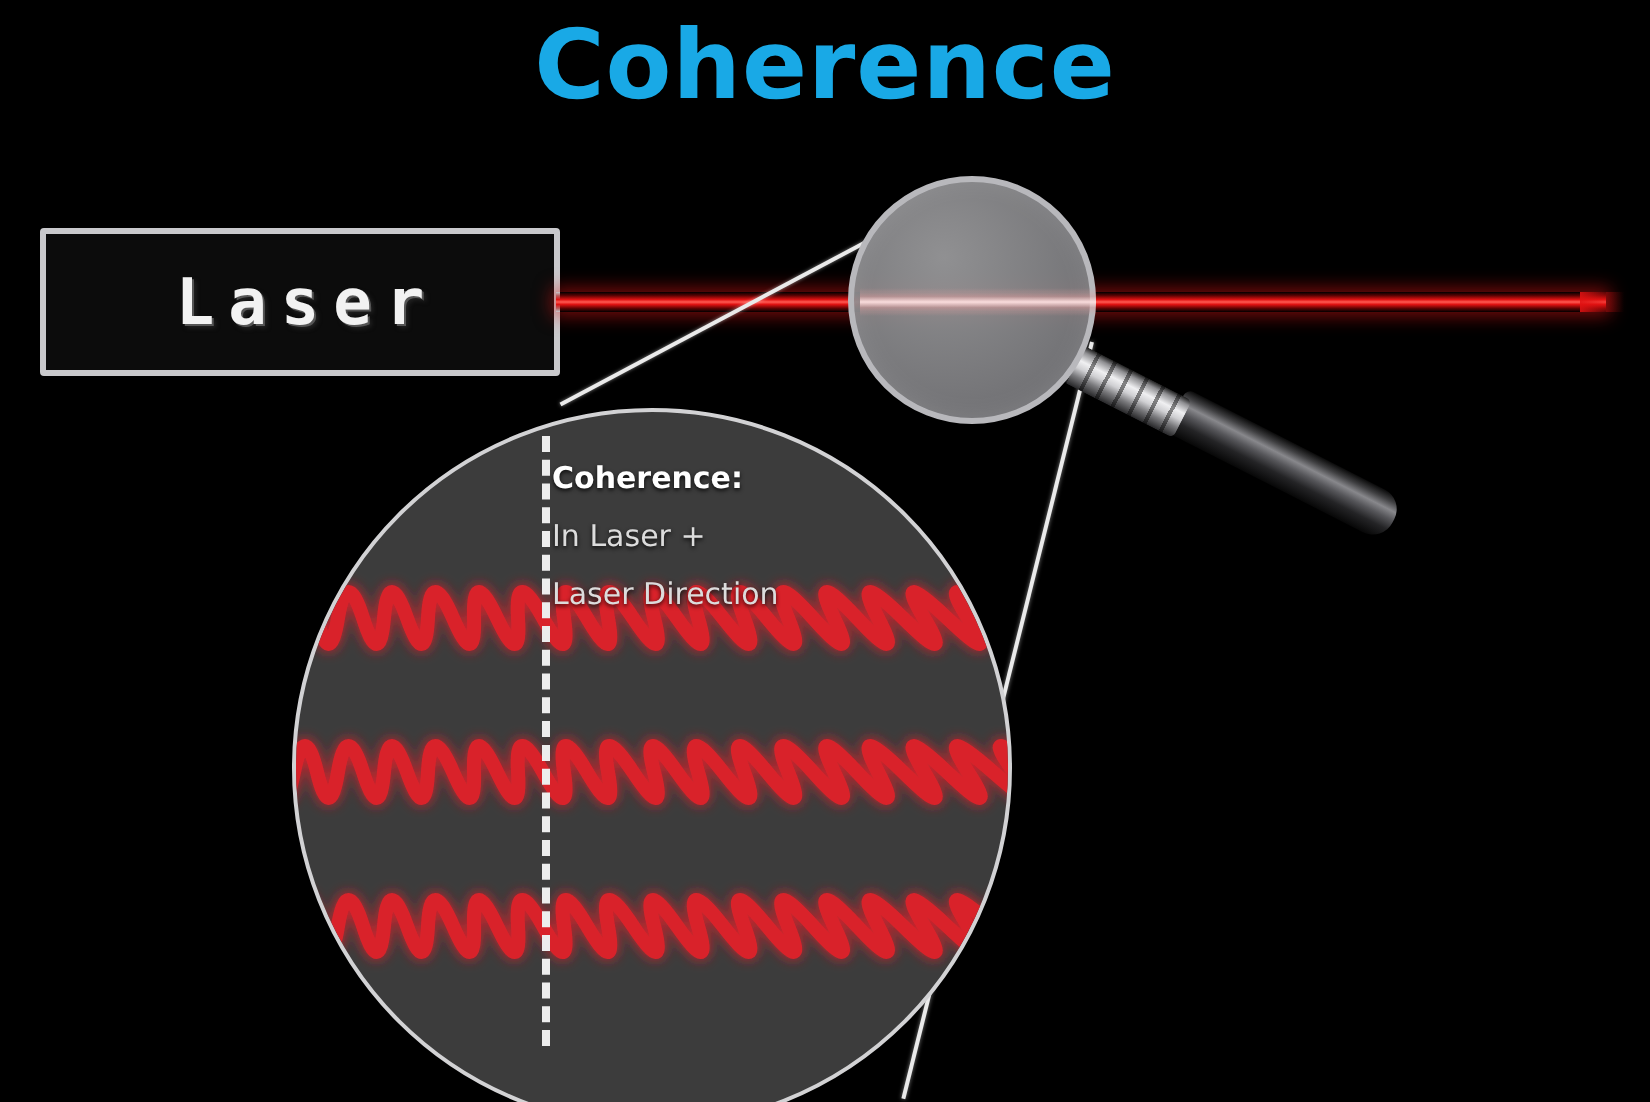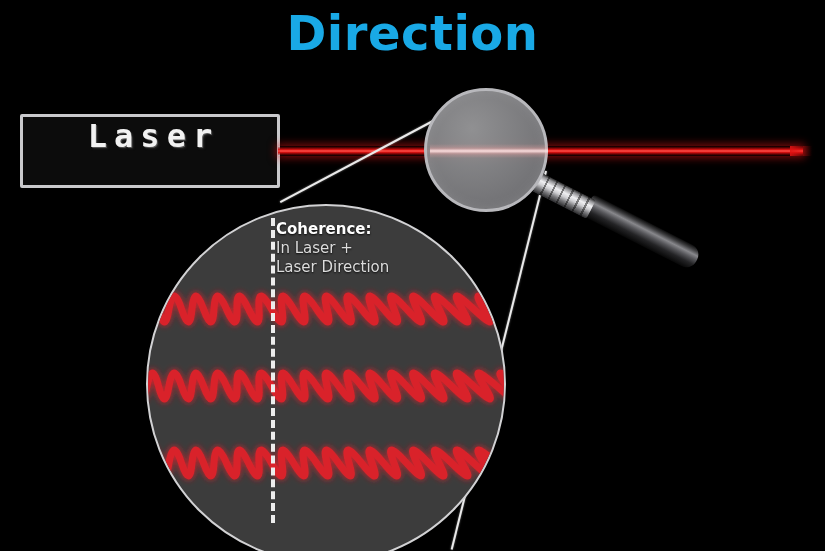--- a/index.html
+++ b/index.html
@@ -42,20 +42,21 @@
     position: absolute;
     left: 20px;
     top: 114px;
     width: 260px;
     height: 74px;
     box-sizing: border-box;
     background: #0c0c0c;
     border: 3px solid #c9c9cc;
     border-radius: 2px;
     display: flex;
+    align-items: center;
     justify-content: center;
   }
   #laser-box-label {
     font-family: "DejaVu Sans Mono", "Liberation Mono", monospace;
     font-size: 32px;
     font-weight: bold;
     letter-spacing: 7px;
     color: #f2f2f2;
     text-shadow: 1px 1px 0 #555, 2px 2px 2px #222;
     padding-left: 7px;
@@ -200,33 +201,34 @@
     width: 220px;
     line-height: 19px;
     user-select: none;
   }
   #zoom-caption .cap-line {
     font-family: "DejaVu Sans", "Liberation Sans", sans-serif;
     font-size: 15px;
     color: #dcdcdc;
     white-space: nowrap;
     text-shadow: 0 1px 2px rgba(0,0,0,0.85);
+    margin-top: 10px;
   }
   #zoom-caption .cap-line.head {
     font-weight: bold;
     color: #ffffff;
     font-size: 15px;
   }
 </style>
 </head>
 <body>
 
 <div id="stage">
 
-  <div id="title">Direction</div>
+  <div id="title">Coherence</div>
 
   <div id="laser-box">
     <span id="laser-box-label">Laser</span>
   </div>
 
   <div id="laser-beam"></div>
   <div id="laser-beam-tip"></div>
 
   <div class="callout-line" style="left:433px; top:120px; width:173px; transform: rotate(152deg);"></div>
   <div class="callout-line" style="left:546px; top:170px; width:390px; transform: rotate(104deg);"></div>

